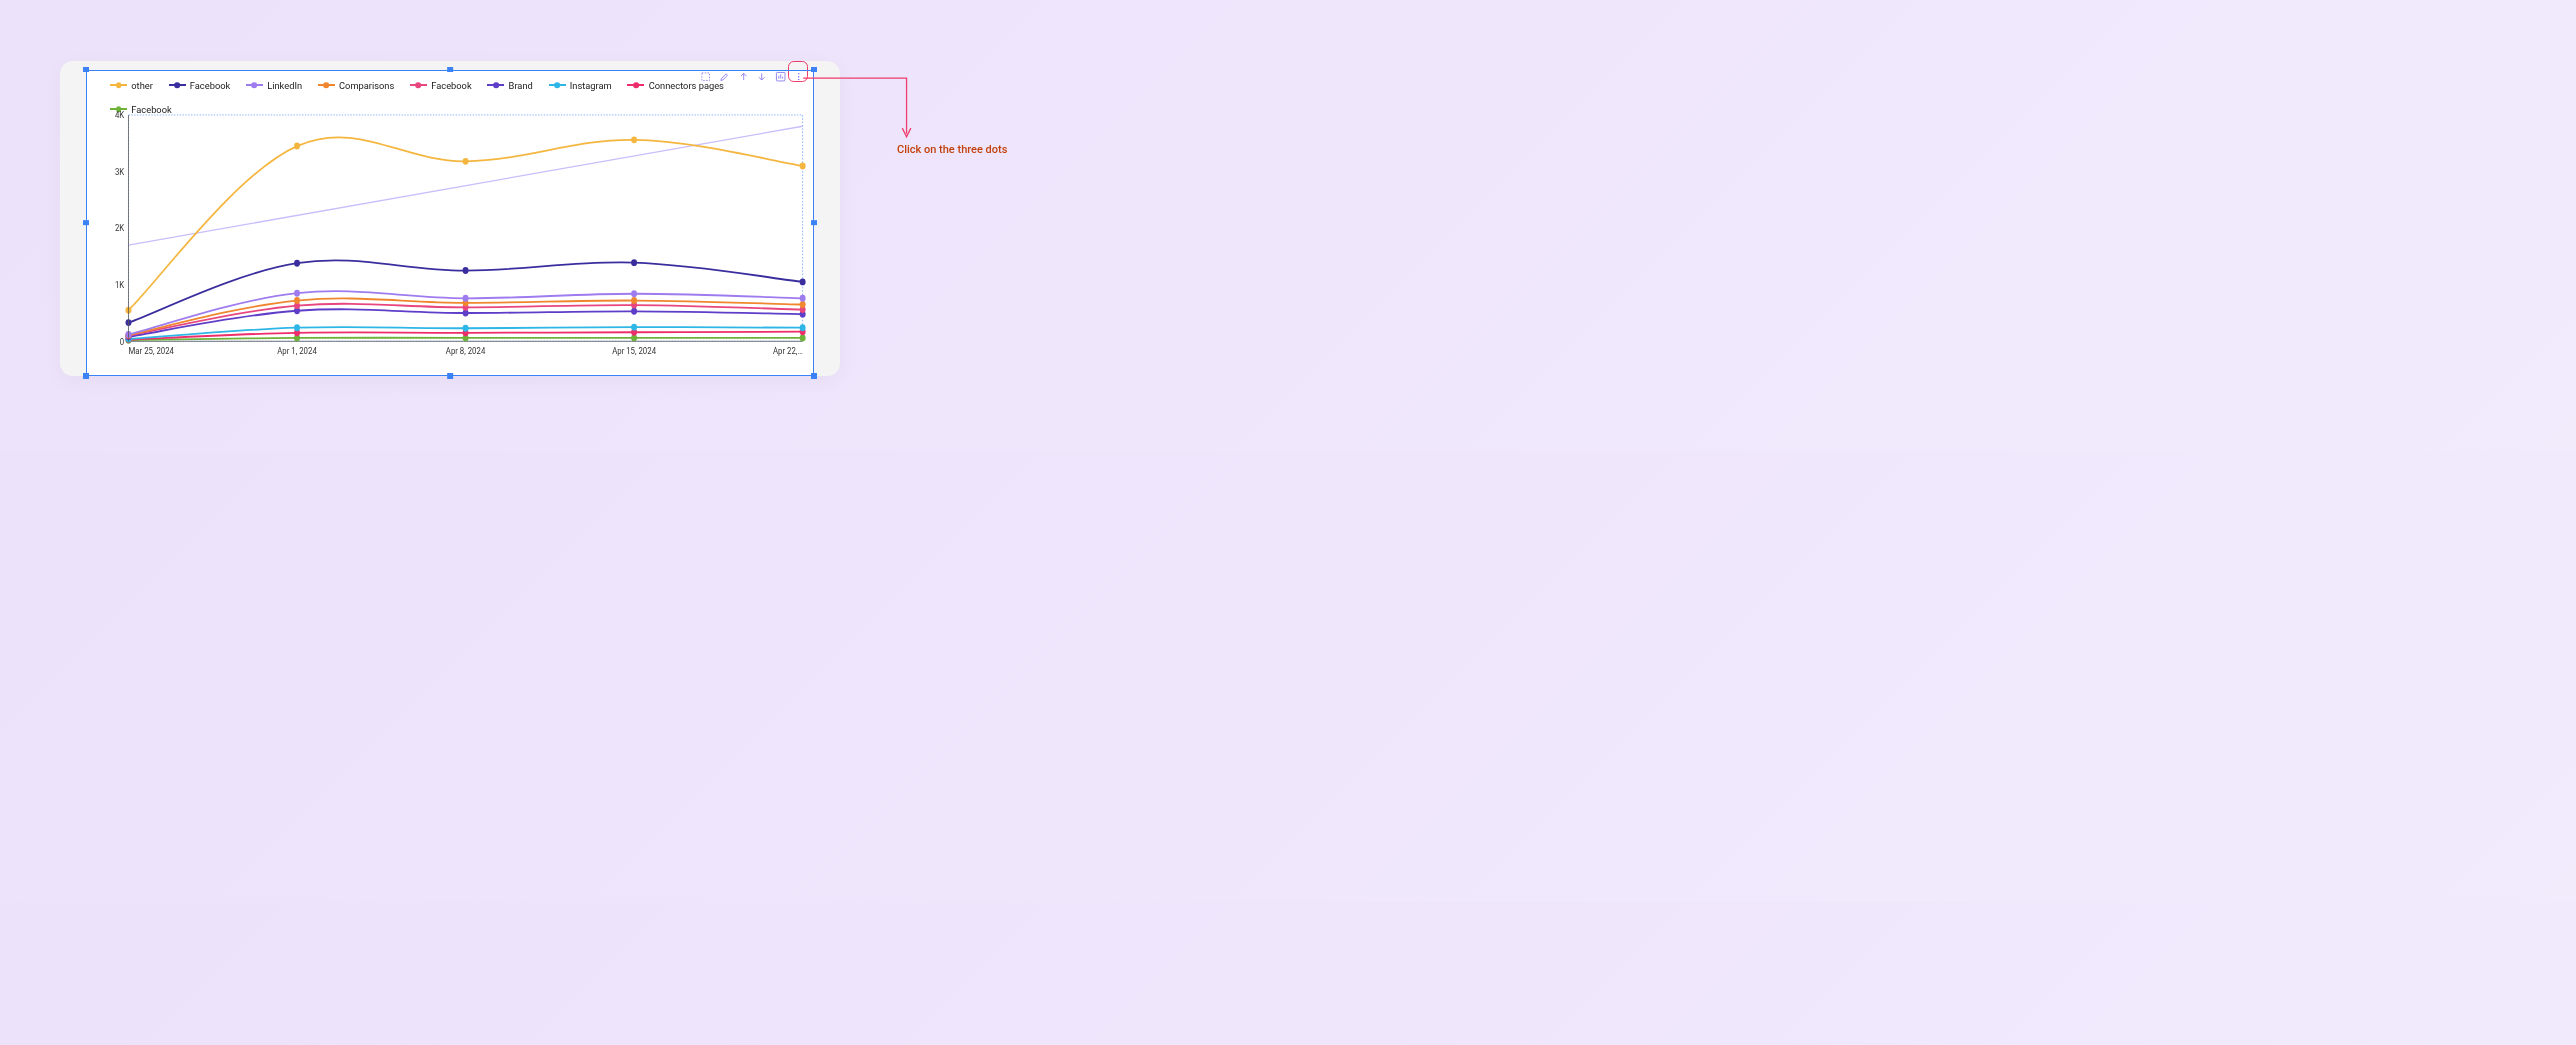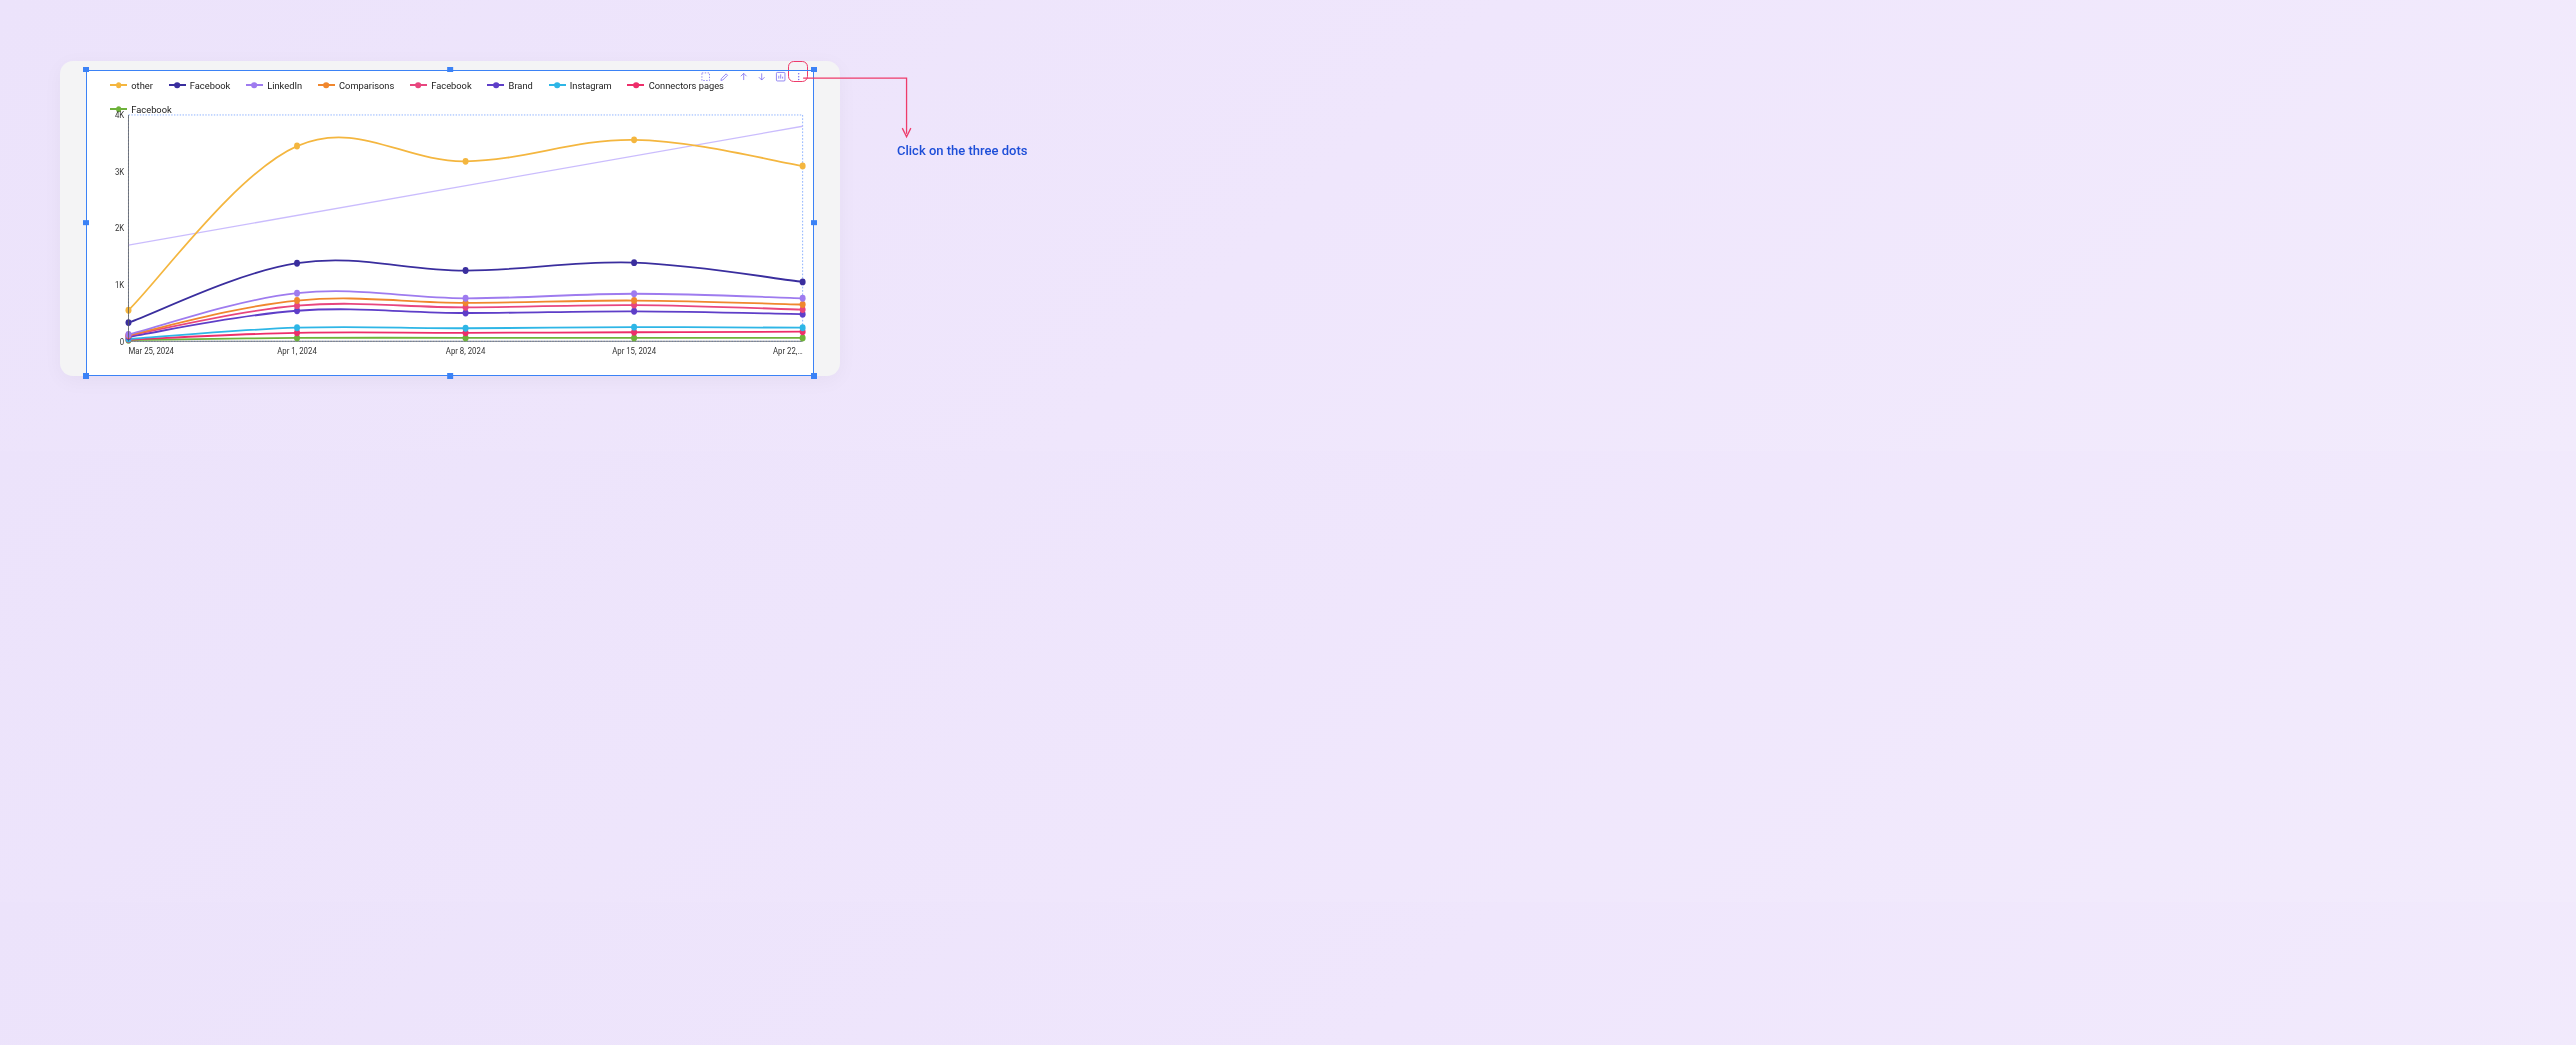--- a/index.html
+++ b/index.html
@@ -131,23 +131,23 @@
     left: 796px;
     top: 71px;
     width: 250px;
     pointer-events: none;
   }
   .annotation svg { position: absolute; left: 0; top: 0; overflow: visible; }
   .annotation-text {
     position: absolute;
     left: 101px;
     top: 71px;
-    font-size: 13px;
+    font-size: 11px;
     line-height: 1.4;
-    color: #1d4ed8;
+    color: #c2410c;
     font-weight: 500;
     width: 157px;
   }
 </style>
 </head>
 <body>
 
 <div class="canvas">
   <div class="chart-widget">
 

